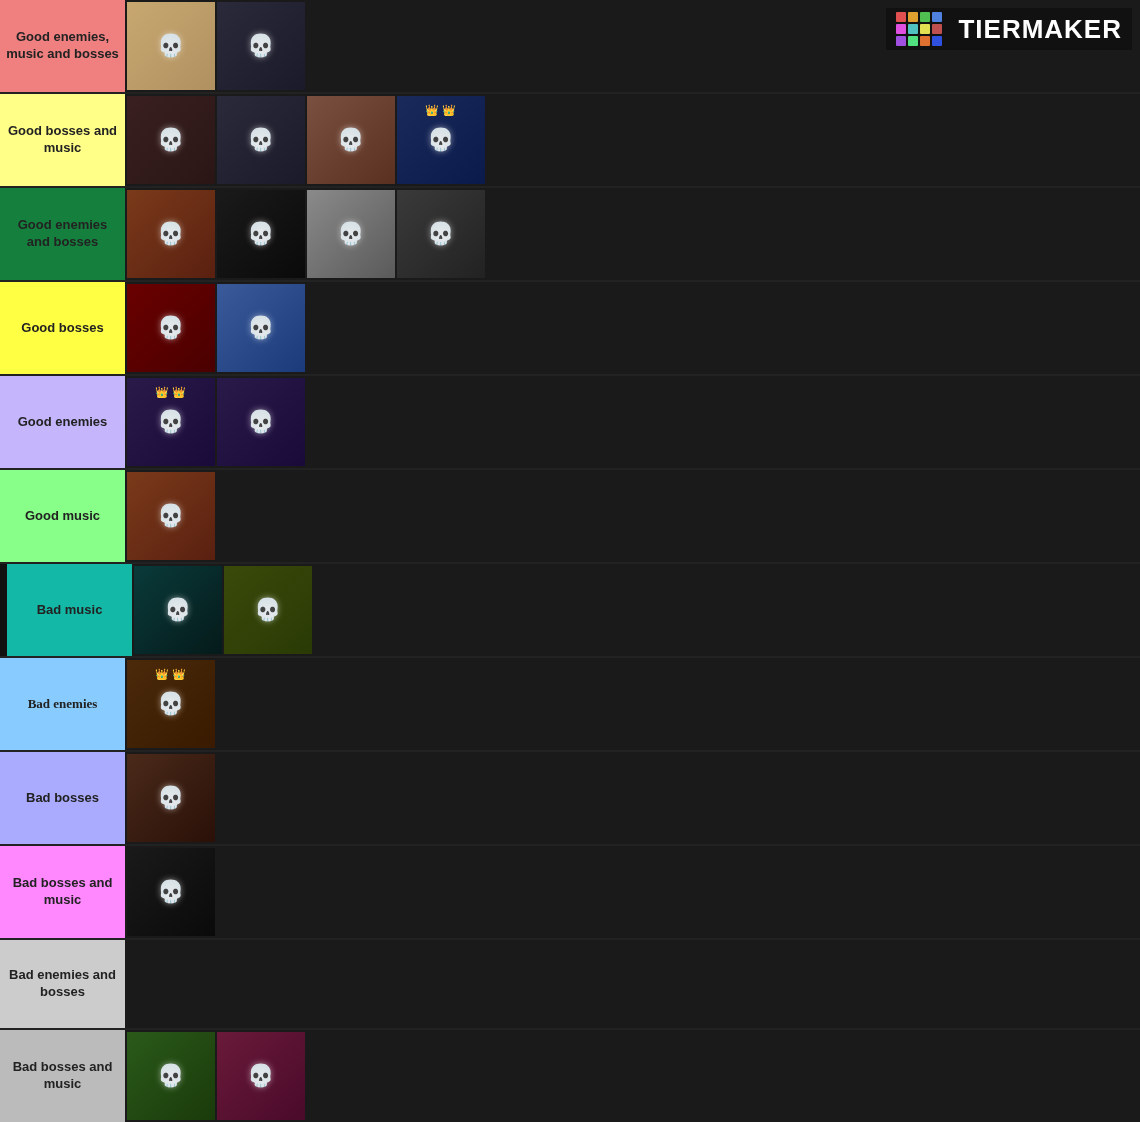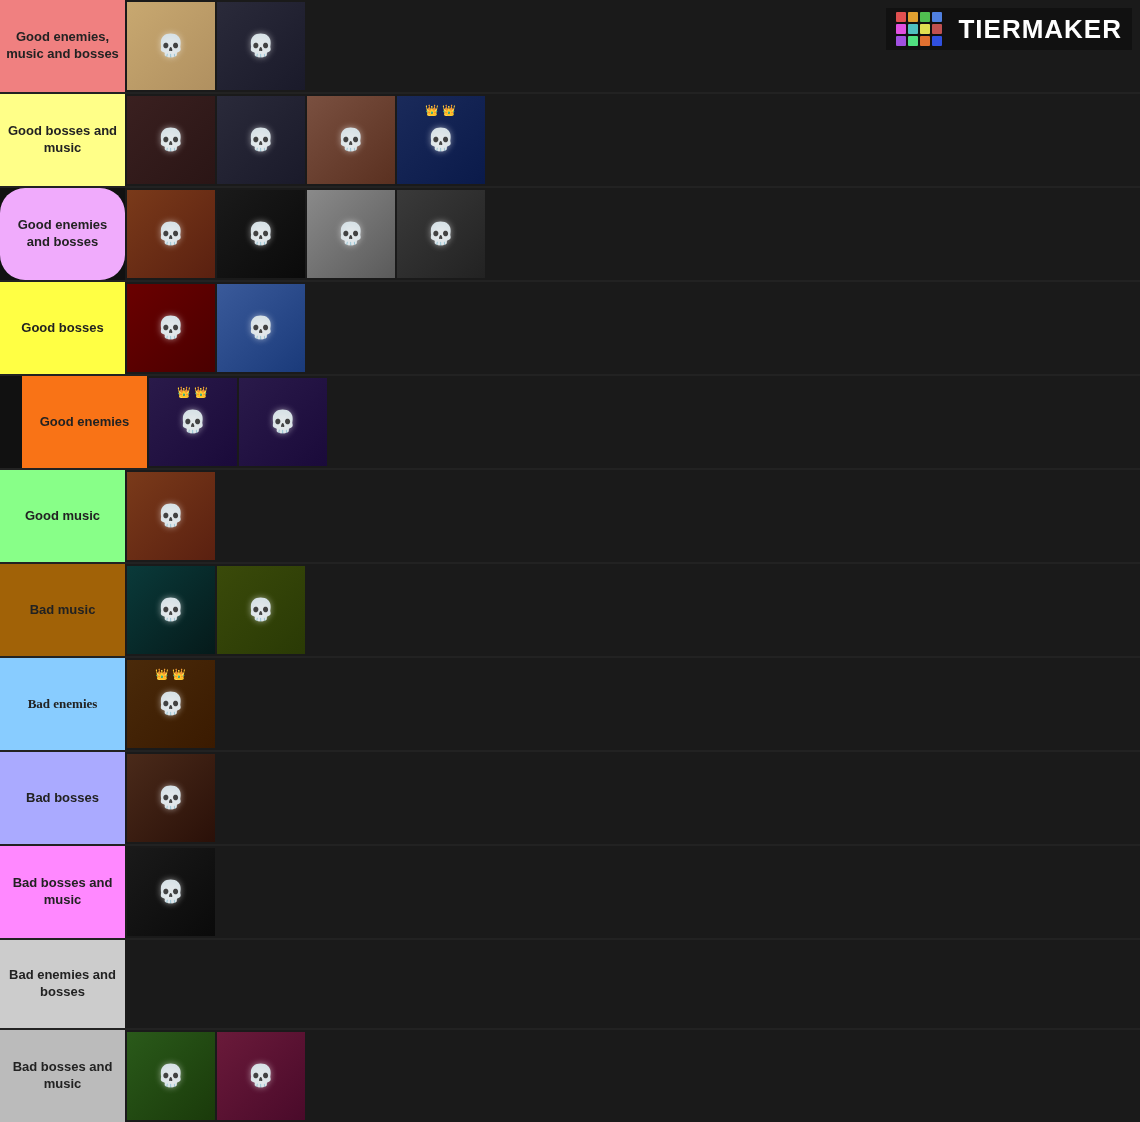--- a/index.html
+++ b/index.html
@@ -173,21 +173,21 @@
             <div class="tier-item-skull">💀</div>
           </div>
           <div class="tier-item">
             <div class="tier-item-bg bg-blue-dark"></div>
             <div style="position: absolute; top: 8px; left: 50%; transform: translateX(-50%); font-size: 11px; color: rgb(255, 215, 0);">👑 👑</div>
             <div class="tier-item-skull">💀</div>
           </div>
         </div>
       </div>
       <div class="tier-row">
-        <div class="tier-label" style="background: #f0abfc; border-radius: 25px;">Good enemies and bosses</div>
+        <div class="tier-label" style="background: #15803d;">Good enemies and bosses</div>
         <div class="tier-items">
           <div class="tier-item">
             <div class="tier-item-bg bg-rust"></div>
             <div class="tier-item-skull">💀</div>
           </div>
           <div class="tier-item">
             <div class="tier-item-bg bg-dark-cave"></div>
             <div class="tier-item-skull">💀</div>
           </div>
           <div class="tier-item">
@@ -207,21 +207,21 @@
             <div class="tier-item-bg bg-red-dark"></div>
             <div class="tier-item-skull">💀</div>
           </div>
           <div class="tier-item">
             <div class="tier-item-bg bg-blue-mid"></div>
             <div class="tier-item-skull">💀</div>
           </div>
         </div>
       </div>
       <div class="tier-row">
-        <div class="tier-label" style="background: #f97316; margin-left: 22px;">Good enemies</div>
+        <div class="tier-label" style="background: #c4b5fd;">Good enemies</div>
         <div class="tier-items">
           <div class="tier-item">
             <div class="tier-item-bg bg-purple-dark"></div>
             <div style="position: absolute; top: 8px; left: 50%; transform: translateX(-50%); font-size: 11px; color: rgb(255, 215, 0);">👑 👑</div>
             <div class="tier-item-skull">💀</div>
           </div>
           <div class="tier-item">
             <div class="tier-item-bg bg-purple-dark"></div>
             <div class="tier-item-skull">💀</div>
           </div>
@@ -230,21 +230,21 @@
       <div class="tier-row">
         <div class="tier-label" style="background: rgb(136, 255, 136);">Good music</div>
         <div class="tier-items">
           <div class="tier-item">
             <div class="tier-item-bg bg-rust"></div>
             <div class="tier-item-skull">💀</div>
           </div>
         </div>
       </div>
       <div class="tier-row">
-        <div class="tier-label" style="background: #a16207;">Bad music</div>
+        <div class="tier-label" style="background: #14b8a6; margin-left: 7px;">Bad music</div>
         <div class="tier-items">
           <div class="tier-item">
             <div class="tier-item-bg bg-teal-dark"></div>
             <div class="tier-item-skull">💀</div>
           </div>
           <div class="tier-item">
             <div class="tier-item-bg bg-olive-dark"></div>
             <div class="tier-item-skull">💀</div>
           </div>
         </div>

